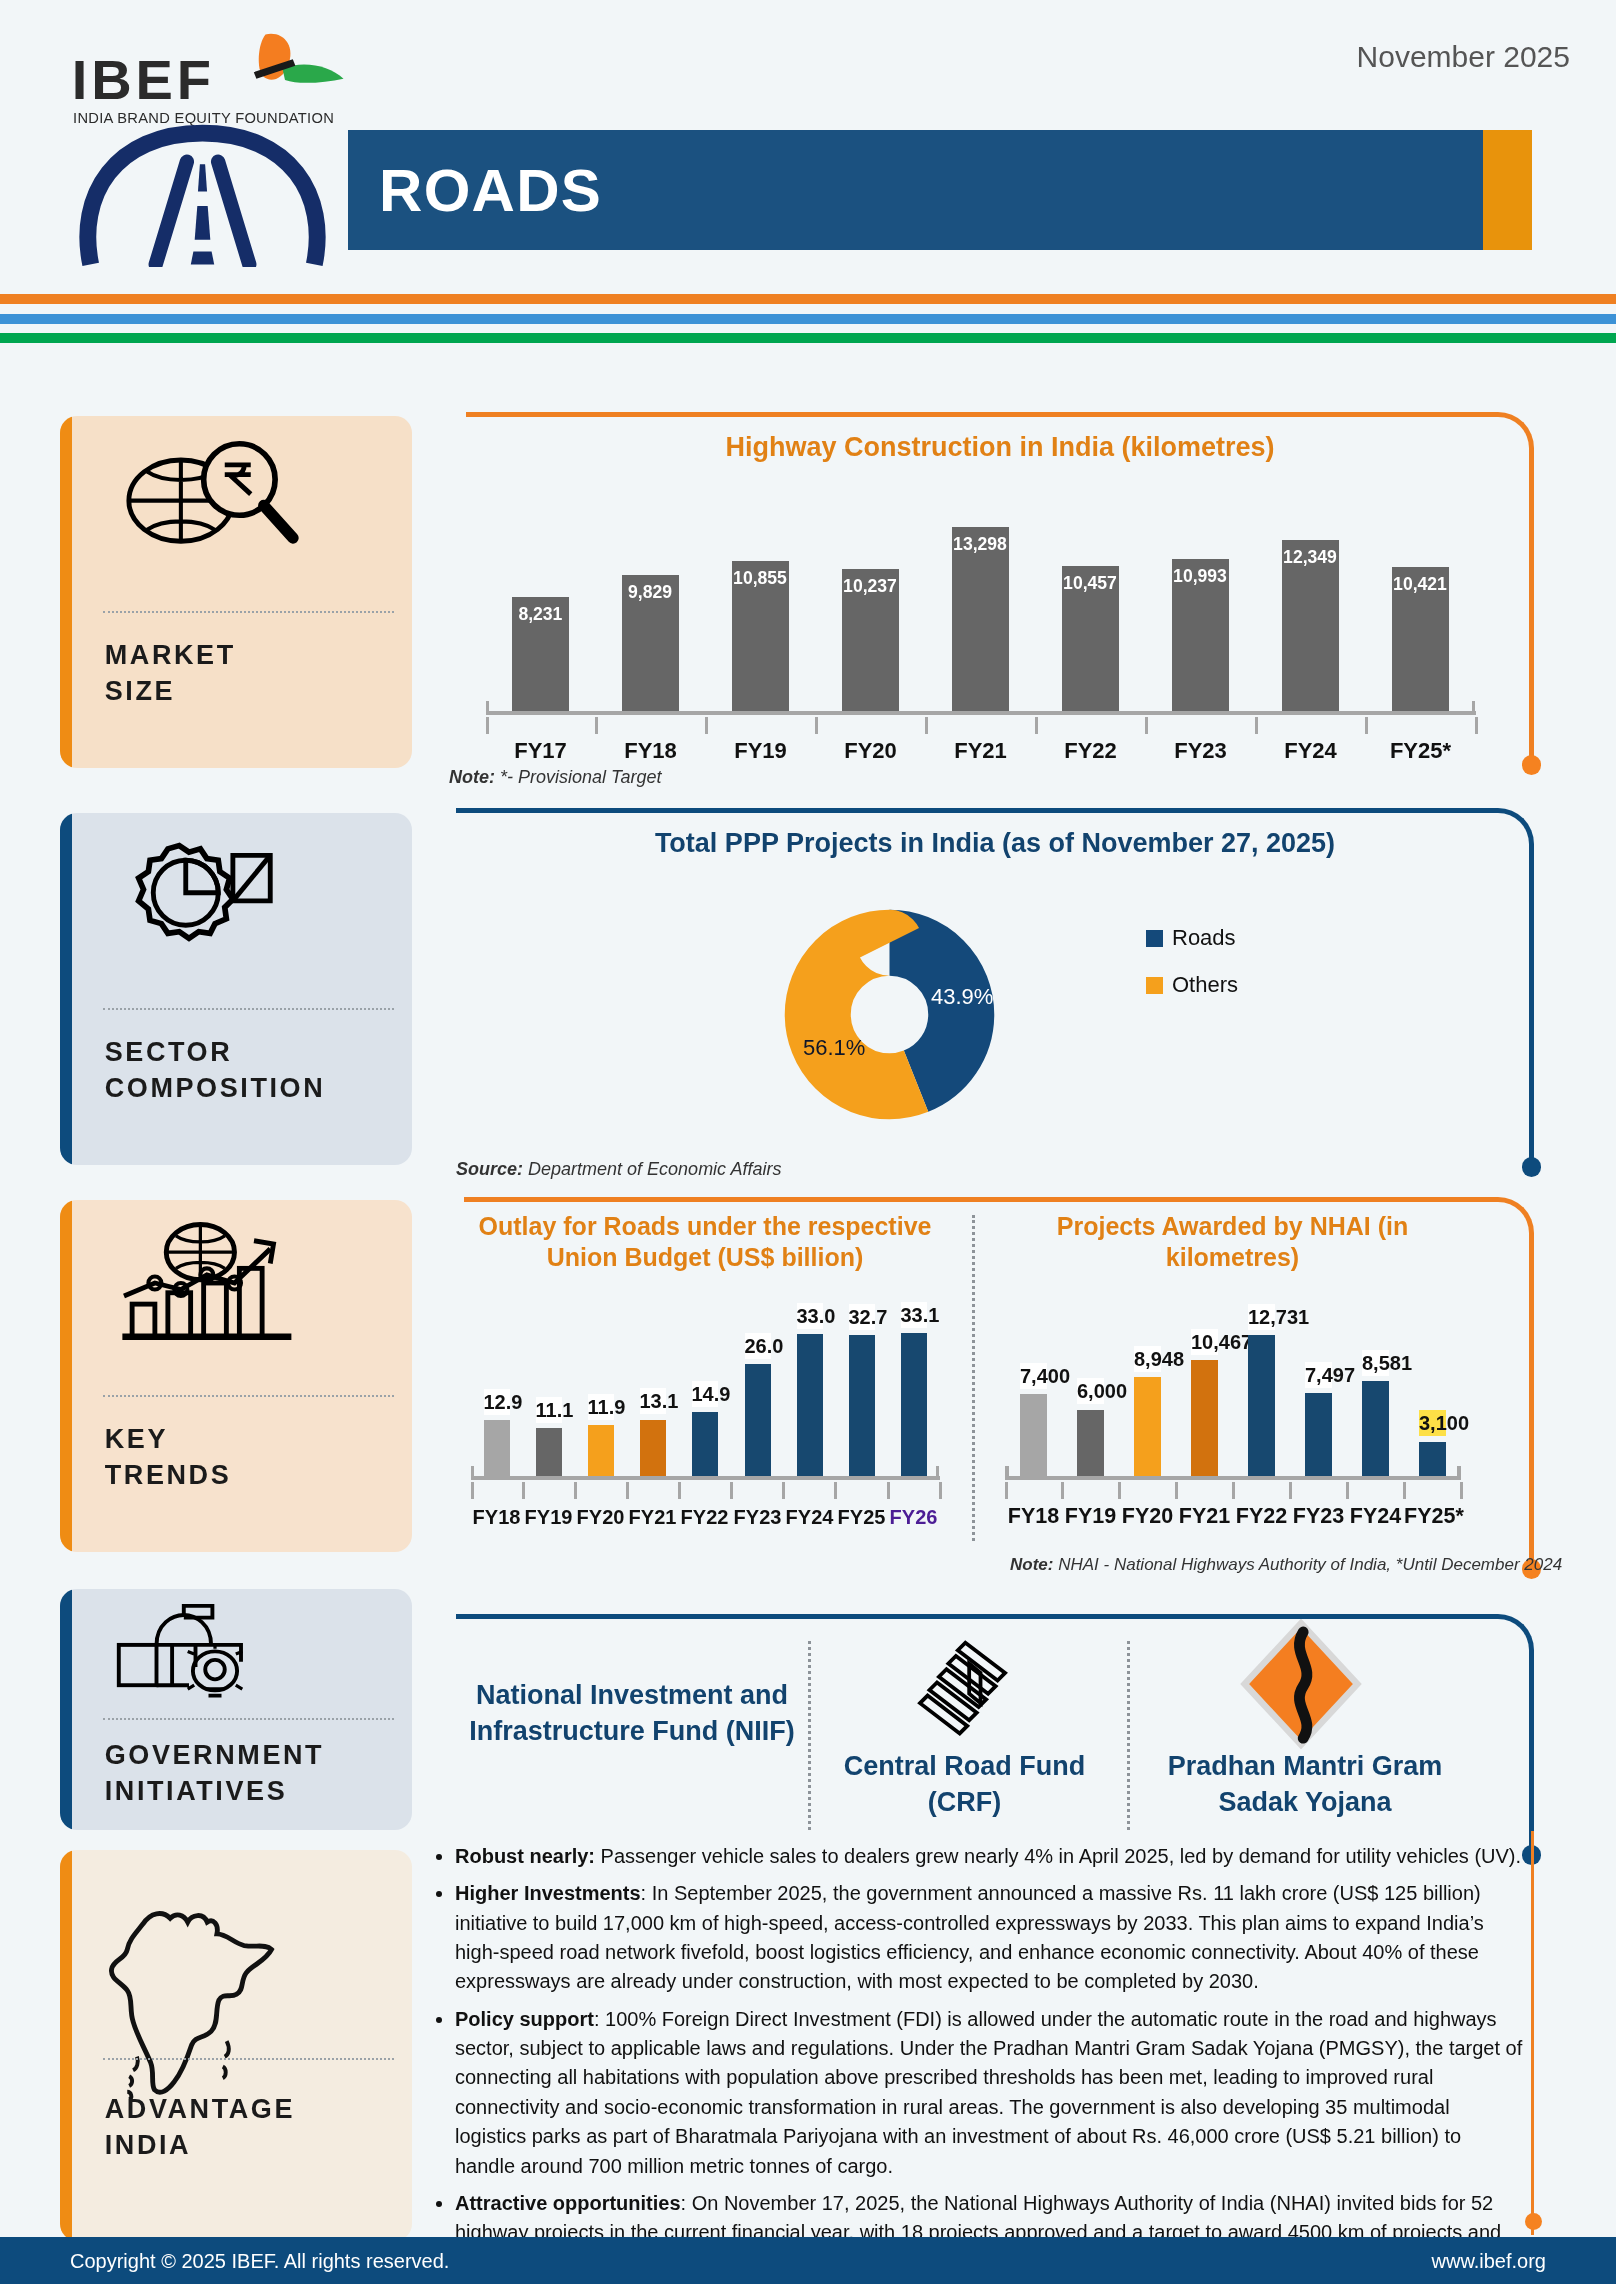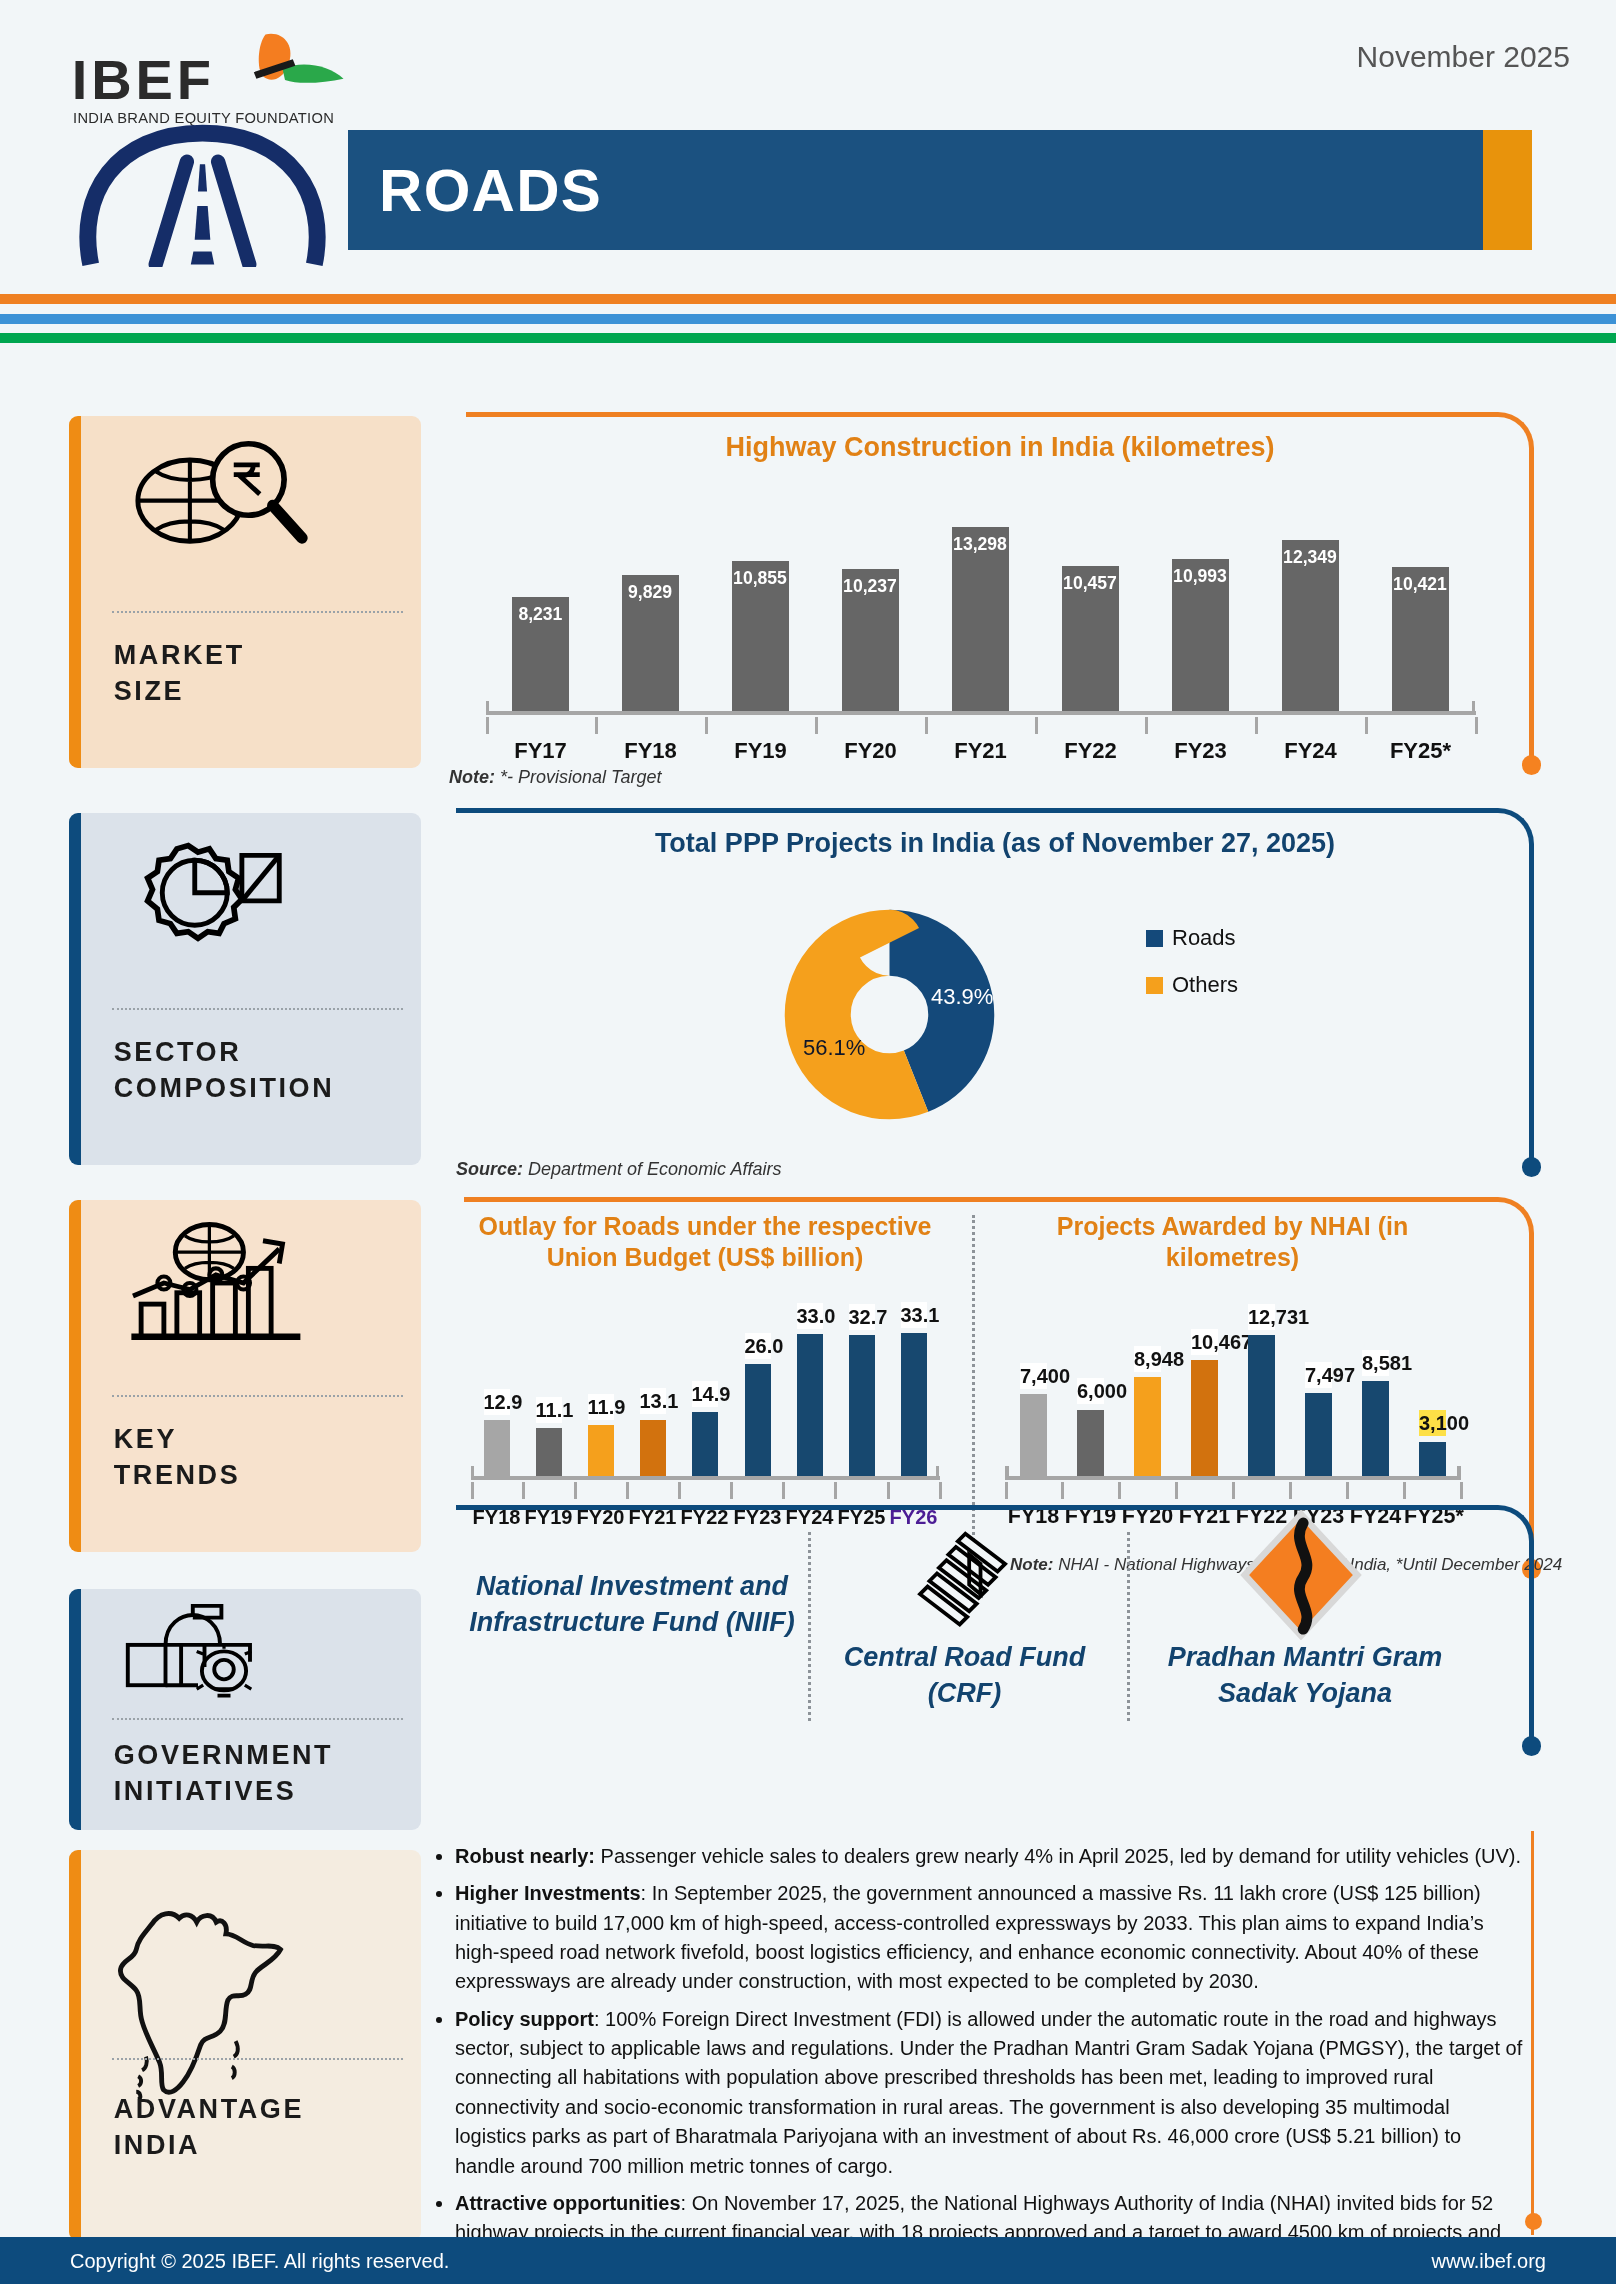--- a/index.html
+++ b/index.html
@@ -22,21 +22,21 @@
   .title-bar .accent{position:absolute;right:0;top:0;width:49px;height:100%;background:#e8930c;}
   .title-text{position:absolute;left:31px;top:50%;transform:translateY(-50%);
               color:#fff;font-size:60px;font-weight:bold;letter-spacing:1.3px;}
 
   .stripe{position:absolute;left:0;width:100%;}
   .s1{top:294px;height:10.4px;background:#ef8022;}
   .s2{top:314px;height:10.4px;background:#3d92d6;}
   .s3{top:333px;height:10.4px;background:#00a650;}
 
   
-  .card{position:absolute;left:69px;width:352px;border-radius:9px;overflow:hidden;}
+  .card{position:absolute;left:60px;width:352px;border-radius:17px;overflow:hidden;}
   .card .bar{position:absolute;left:0;top:0;bottom:0;width:11.7px;}
   .card .body{margin-left:11.7px;height:100%;position:relative;}
   .card .ico{position:absolute;left:39px;top:18px;width:195px;}
   .card .dash{position:absolute;left:31px;right:18px;border-top:2.6px dotted #9aa2a8;}
   .card .lbl{position:absolute;left:33px;font-size:27px;font-weight:bold;letter-spacing:2.6px;
              color:#1b1b1b;line-height:1.35;}
 
   .c-market{top:416px;height:352px;background:#f6e0c8;}
   .c-market .bar{background:#ef8c14;}
   .c-sector{top:813px;height:352px;background:#dbe2ea;}
@@ -442,21 +442,21 @@
           <div class="bar" style="height: 34px; background: rgb(23, 72, 111);"></div>
           <div class="vlab" style="font-size: 20px; bottom: 40px; color: rgb(17, 17, 17); background: #fde047; padding: 1.3px 0px;">3,100</div>
         </div>
         <div class="xlab" style="left: 399px; width: 57px; font-size: 21.5px; color: rgb(17, 17, 17);">FY25*</div>
       </div>
   </div>
   <div class="note" style="left:1002px;top:1555px;font-size:17px;margin-left:8px;">
     <b>Note:</b><span> NHAI - National Highways Authority of India, *Until December 2024</span>
   </div>
 
-  <div class="panel" style="left:456px;top:1505px;width:1078px;height:240px;font-style:italic;">
+  <div class="panel" style="left:456px;top:1614px;width:1078px;height:240px;">
     <div class="edge-top" style="width:1041px;background:#0d4b7d;"></div>
     <div class="corner" style="border-color:#0d4b7d;"></div>
     <div class="edge-right" style="top:36px;height:203px;background:#0d4b7d;"></div>
     <div class="dot" style="top:231px;background:#0d4b7d;"></div>
 
     <div class="gi-col" style="left:13px;top:63px;width:326px;">National Investment and Infrastructure Fund (NIIF)</div>
     <div class="gi-div" style="left:352px;top:27px;height:189px;"></div>
 
     <svg style="position:absolute;left:449px;top:23.4px;width:117px;height:104px;" viewBox="0 0 120 110">
       <path d="M62 6 L104 38 L96 46 L54 14 Z M52 20 L94 52 L86 60 L44 28 Z M42 34 L84 66 L76 74 L34 42 Z M32 48 L74 80 L66 88 L24 56 Z M22 62 L64 94 L56 102 L14 70 Z" fill="none" stroke="#000" stroke-width="4"></path>

